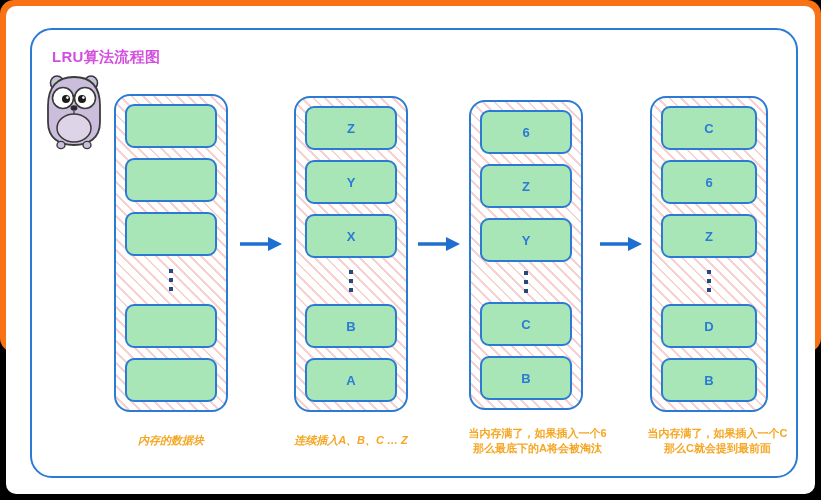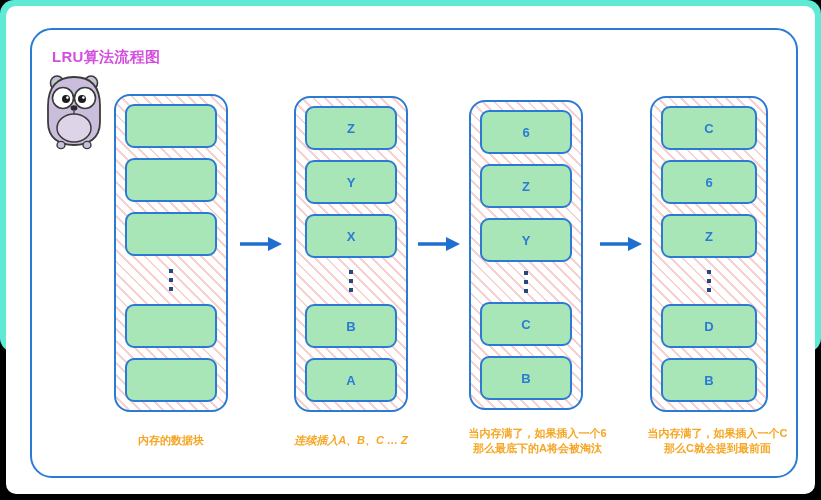--- a/index.html
+++ b/index.html
@@ -10,21 +10,21 @@
     background: #000000;
     font-family: "Liberation Sans", "DejaVu Sans", sans-serif;
     overflow: hidden;
   }
 
   
   .outer-frame {
     position: absolute;
     left: 0; top: 0;
     width: 821px; height: 352px;
-    background: #5eead4;
+    background: #f97316;
     border-radius: 14px;
     padding-left: 16px;
   }
   .canvas {
     position: absolute;
     left: 6px; top: 6px;
     width: 809px; height: 488px;
     background: #ffffff;
     border-radius: 10px;
     overflow: hidden;
@@ -243,21 +243,21 @@
       </svg>
     </div>
 
     <div class="arrow" style="left:594px; top:228px;">
       <svg width="44" height="20" viewBox="0 0 44 20">
         <path d="M0 10 L30 10" stroke="#1f6fd0" stroke-width="3.4" fill="none"></path>
         <path d="M28 3 L42 10 L28 17 Z" fill="#1f6fd0"></path>
       </svg>
     </div>
 
-    <div class="caption caption-center" style="left:108px; top:427px; width:114px;">内存的数据块</div>
+    <div class="caption caption-center" style="left:108px; top:427px; width:114px;font-style:italic;">内存的数据块</div>
 
     <div class="caption caption-center" style="left:268px; top:427px; width:154px;font-style:italic;">连续插入A、B、C … Z</div>
 
     <div class="caption caption-left" style="left:444px; top:420px; width:175px;">当内存满了，如果插入一个6
 那么最底下的A将会被淘汰</div>
 
     <div class="caption caption-left" style="left:624px; top:420px; width:175px;">当内存满了，如果插入一个C
 那么C就会提到最前面</div>
 
   </div>

